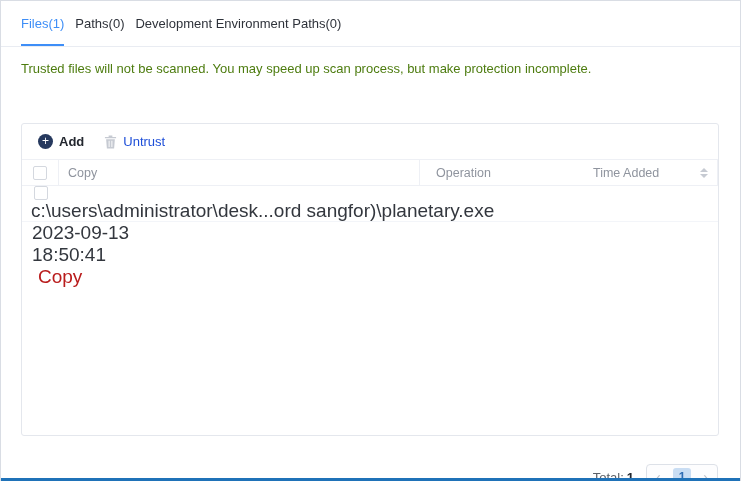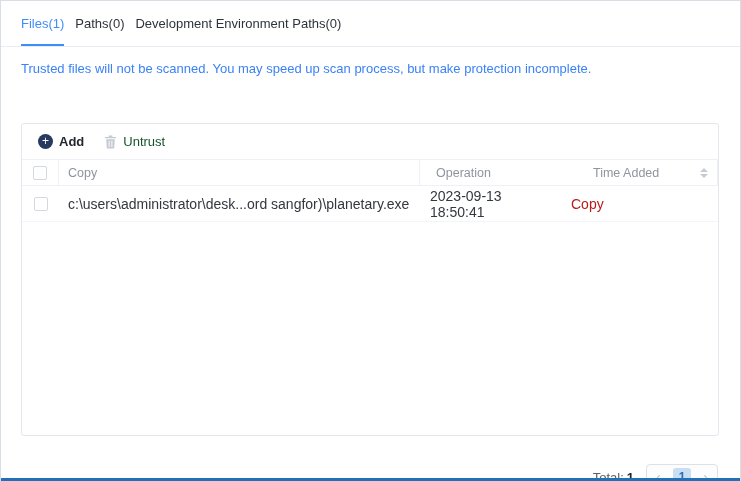--- a/index.html
+++ b/index.html
@@ -28,44 +28,44 @@
     height:46px; border-bottom:1px solid #e9ecf2; display:flex;
     align-items:stretch; padding:0 20px; gap:11px; background:#fff;
   }
   .tab {
     display:flex; align-items:center; font-size:13px; color:#2e323a;
     cursor:pointer; border-bottom:2px solid transparent; padding-top:1px;
   }
   .tab.active { color:#3e8ef7; border-bottom-color:#3e8ef7; }
 
   
-  .desc { margin:14px 20px 0; font-size:13px; color:#3b82f6; }
+  .desc { margin:14px 20px 0; font-size:13px; color:#4d7c0f; }
 
   
   .panel {
     position:absolute; left:20px; top:122px; width:698px; height:313px;
     border:1px solid #e4e7ed; border-radius:3px; background:#fff;
   }
   .toolbar {
     height:36px; display:flex; align-items:center; padding:0 16px; gap:20px;
     border-bottom:1px solid #eef0f5;
   }
   .btn { display:flex; align-items:center; gap:6px; font-size:13px; cursor:pointer; }
   .btn.add { color:#23272f; font-weight:700; }
   .add-icon {
     width:15px; height:15px; background:#26395e; border-radius:50%; color:#fff;
     display:flex; align-items:center; justify-content:center;
     font-size:12px; line-height:1; font-weight:400; padding-bottom:1px;
   }
-  .btn.untrust { color:#14532d; cursor:default; }
+  .btn.untrust { color:#1d4ed8; cursor:default; }
   .trash { display:flex; }
 
   .thead, .trow { display:flex; align-items:stretch; }
   .thead { height:26px; font-size:12.5px; color:#8f949e; border-bottom:1px solid #eef0f5; }
-  .trow  { height:36px; font-size:14px; color:#33373e; border-bottom:1px solid #f3f5f9; }
+  .trow  { height:36px; font-size:19px; color:#33373e; border-bottom:1px solid #f3f5f9;flex-direction:column; }
   .cell { display:flex; align-items:center; }
   .c-check { width:37px; justify-content:center; }
   .c-files { flex:1; padding-left:9px; }
   .c-time  { width:135px; padding-left:10px; }
   .c-op    { width:163px; padding-left:16px; }
   .thead .cell { border-right:1px solid #eef0f5; }
   .thead .c-op { border-right:none; }
 
   .checkbox {
     width:14px; height:14px; border:1px solid #d4d8df; border-radius:2px;

